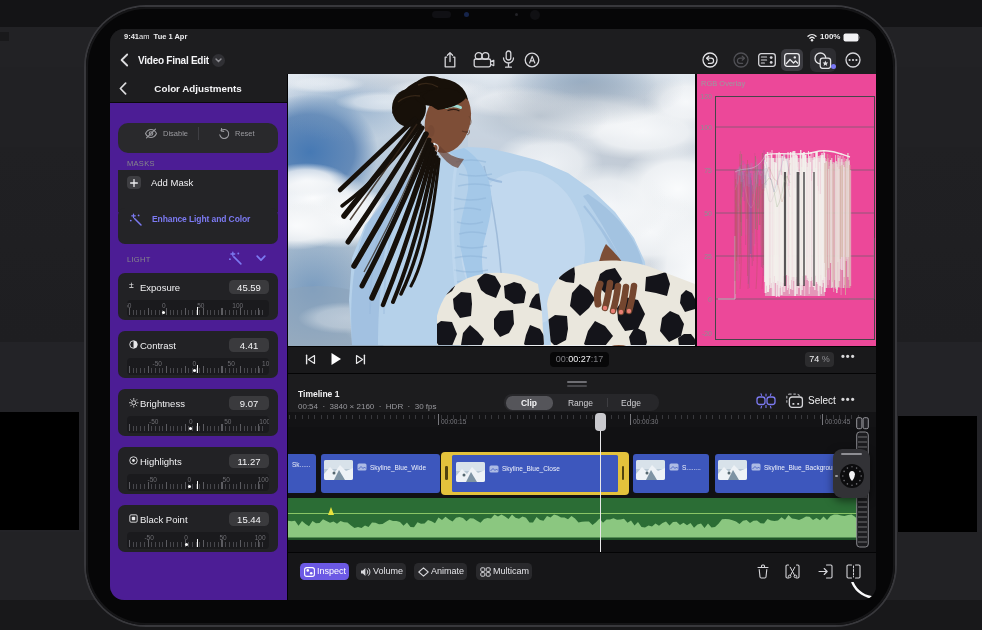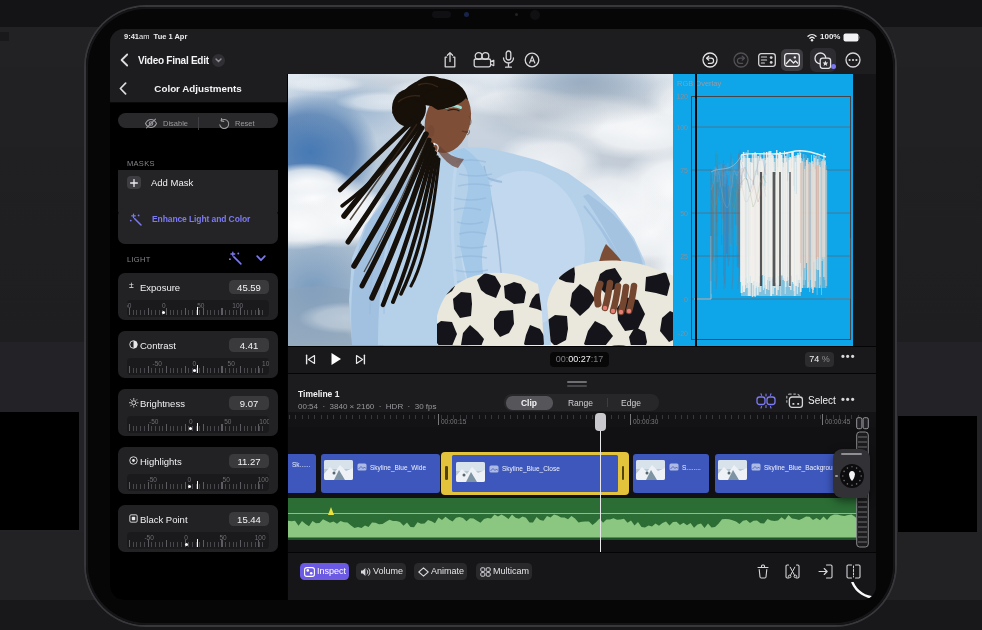--- a/index.html
+++ b/index.html
@@ -115,28 +115,28 @@
         </svg>
         <div class="abs" style="left:721px;top:35px;width:5px;height:5px;border-radius:50%;background:#7a78f5;"></div>
         <svg class="abs" style="left:735px;top:23px;" width="16" height="16" viewBox="0 0 16 16">
           <circle cx="8" cy="8" r="7" stroke="#d6d6da" stroke-width="1.3" fill="none"></circle>
           <circle cx="4.6" cy="8" r="1.1" fill="#d6d6da"></circle>
             <circle cx="8" cy="8" r="1.1" fill="#d6d6da"></circle>
             <circle cx="11.4" cy="8" r="1.1" fill="#d6d6da"></circle>
         </svg>
       </div>
 
-      <div class="abs" id="lpanel" style="left:0;top:45px;width:177px;height:526px;background:#000000;padding-left:8px;">
+      <div class="abs" id="lpanel" style="left:0;top:45px;width:177px;height:526px;background:#4c1d95;padding-left:8px;">
         <div class="abs" style="left:0;top:0;width:177px;height:28px;background:#1d1d1f;border-bottom:1px solid #09090a;"></div>
         <svg class="abs" style="left:8px;top:8px;" width="10" height="13" viewBox="0 0 10 13">
             <path d="M7.6 1.2 L2.4 6.5 L7.6 11.8" stroke="#dcdcde" stroke-width="1.7" fill="none" stroke-linecap="round" stroke-linejoin="round"></path>
           </svg>
         <div class="txt" style="left:88px;top:9px;transform:translateX(-50%);font-size:9.8px;font-weight:700;color:#f4f4f6;">Color Adjustments</div>
 
-        <div class="abs" style="left:8px;top:39px;width:160px;height:15px;border-radius:10px;background:#29292c;">
+        <div class="abs" style="left:8px;top:49px;width:160px;height:30px;border-radius:10px;background:#29292c;">
           <div class="abs" style="left:80px;top:4px;width:1px;height:12.5px;background:#3f3f44;"></div>
           <svg class="abs" style="left:26px;top:5px;" width="14" height="11" viewBox="0 0 14 11">
             <path d="M1.5 5.5 C3 2.5 5 1.5 7 1.5 C9 1.5 11 2.5 12.5 5.5 C11 8.5 9 9.5 7 9.5 C5 9.5 3 8.5 1.5 5.5 Z" stroke="#9a9a9f" stroke-width="1.1" fill="none"></path>
             <circle cx="7" cy="5.5" r="1.8" stroke="#9a9a9f" stroke-width="1.1" fill="none"></circle>
             <path d="M2.5 9.8 L11.5 1.2" stroke="#9a9a9f" stroke-width="1.1" stroke-linecap="round"></path>
           </svg>
           <div class="txt" style="left:45px;top:6px;font-size:7.5px;color:#9a9a9f;">Disable</div>
           <svg class="abs" style="left:100px;top:4.5px;" width="12" height="12" viewBox="0 0 12 12">
             <path d="M3.2 2.6 A4.5 4.5 0 1 1 1.8 6.9" stroke="#9a9a9f" stroke-width="1.1" fill="none" stroke-linecap="round"></path>
             <path d="M3.6 0.4 L3.2 3 L5.8 3.4" stroke="#9a9a9f" stroke-width="1.1" fill="none" stroke-linecap="round" stroke-linejoin="round"></path>
@@ -441,21 +441,21 @@
 <path d="M330,212 Q328,227 325,237" stroke="#74462f" stroke-width="6.5" fill="none" stroke-linecap="round"></path>
 <circle cx="325" cy="237" r="2.2" fill="#e97f74"></circle>
 <path d="M338,213 Q336,228 333,238" stroke="#74462f" stroke-width="6.5" fill="none" stroke-linecap="round"></path>
 <circle cx="333" cy="238" r="2.2" fill="#e97f74"></circle>
 <path d="M346,212 Q344,227 341,237" stroke="#74462f" stroke-width="6.5" fill="none" stroke-linecap="round"></path>
 <circle cx="341" cy="237" r="2.2" fill="#e97f74"></circle>
 <path d="M312,210 Q308,220 310,230" stroke="#74462f" stroke-width="7" fill="none" stroke-linecap="round"></path>
 </svg>
         </div>
 
-      <div class="abs" id="scope" style="left:563px;top:45px;width:180px;height:272px;background:#0ea5e9;">
+      <div class="abs" id="scope" style="left:587px;top:45px;width:180px;height:272px;background:#ec4899;">
           <svg width="180" height="272" viewBox="0 0 180 272" style="position:absolute;left:0;top:0;">
 <text x="4" y="12" font-family="Liberation Sans" font-size="7.5" fill="#9a9aa0">RGB Overlay</text>
 <text x="15" y="24.5" text-anchor="end" font-family="Liberation Sans" font-size="7" fill="#8e8e93">120</text>
 <text x="15" y="55.5" text-anchor="end" font-family="Liberation Sans" font-size="7" fill="#8e8e93">100</text>
 <text x="15" y="98.5" text-anchor="end" font-family="Liberation Sans" font-size="7" fill="#8e8e93">75</text>
 <text x="15" y="141.5" text-anchor="end" font-family="Liberation Sans" font-size="7" fill="#8e8e93">50</text>
 <text x="15" y="184.5" text-anchor="end" font-family="Liberation Sans" font-size="7" fill="#8e8e93">25</text>
 <text x="15" y="227.5" text-anchor="end" font-family="Liberation Sans" font-size="7" fill="#8e8e93">0</text>
 <text x="15" y="261.5" text-anchor="end" font-family="Liberation Sans" font-size="7" fill="#8e8e93">-20</text>
 <rect x="18.5" y="22.5" width="159" height="243" fill="none" stroke="#46464a" stroke-width="1"></rect>

